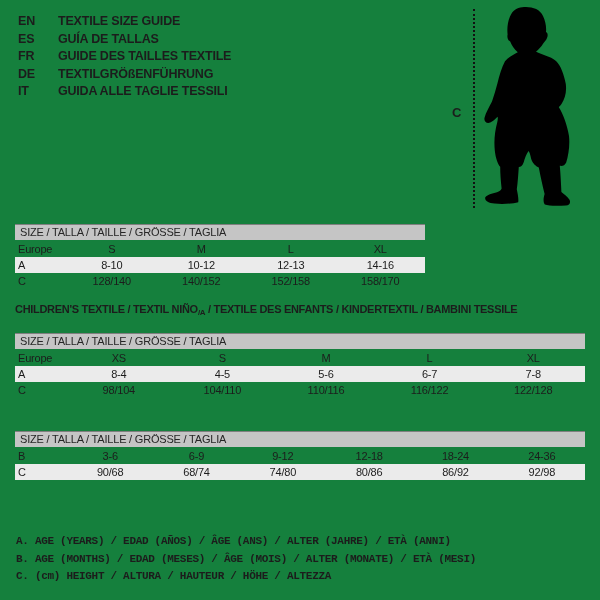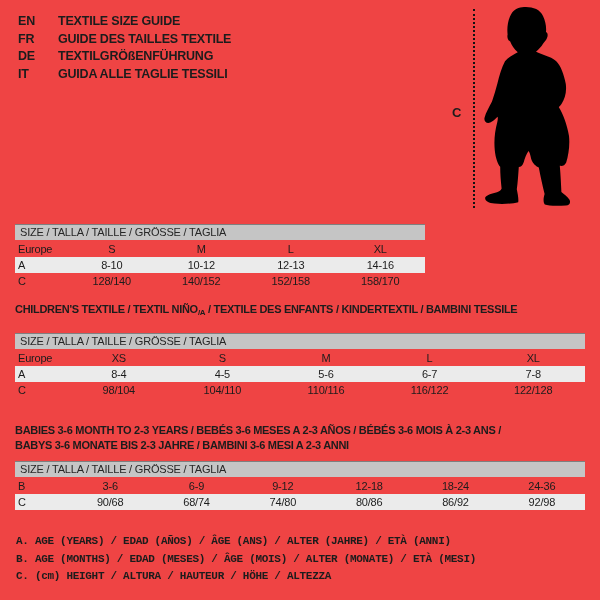--- a/index.html
+++ b/index.html
@@ -1,17 +1,17 @@
 <!DOCTYPE html>
 <html><head>
 <meta charset="utf-8">
 <style>
   html,body{margin:0;padding:0;background:#fff;}
   .canvas{
-    position:relative;width:600px;height:600px;background:#ef4444;overflow:hidden;
+    position:relative;width:600px;height:600px;background:#15803d;overflow:hidden;
     font-family:"Liberation Sans",sans-serif;color:var(--txt,#1c1c1c);
   }
   
   .lang-list{position:absolute;left:18px;top:13px;}
   .lang-row{display:flex;line-height:17.5px;font-size:12.5px;font-weight:bold;letter-spacing:-0.2px;}
   .lang-code{width:40px;flex:0 0 40px;}
   
   .dotted-line{position:absolute;left:473px;top:9px;height:199px;width:0;border-left:2px dotted #111;}
   .c-label{position:absolute;left:452px;top:105px;font-size:13px;font-weight:bold;}
   .baby-svg{position:absolute;left:480px;top:0;}
@@ -39,20 +39,24 @@
 </style>
 </head>
 <body>
 
 <div class="canvas" style="--txt: #1c1c1c; --bar-bg: #c5c5c5; --bar-border: #7f7f7f; --row-shaded: #ebebeb;">
 
   <div class="lang-list" id="lang-list">
       <div class="lang-row">
         <span class="lang-code">EN</span>
         <span class="lang-label">TEXTILE SIZE GUIDE</span>
+      </div>
+      <div class="lang-row">
+        <span class="lang-code">ES</span>
+        <span class="lang-label">GUÍA DE TALLAS</span>
       </div>
       <div class="lang-row">
         <span class="lang-code">FR</span>
         <span class="lang-label">GUIDE DES TAILLES TEXTILE</span>
       </div>
       <div class="lang-row">
         <span class="lang-code">DE</span>
         <span class="lang-label">TEXTILGRÖßENFÜHRUNG</span>
       </div>
       <div class="lang-row">
@@ -185,24 +189,20 @@
             <td>98/104</td>
             <td>104/110</td>
             <td>110/116</td>
             <td>116/122</td>
             <td>122/128</td>
           </tr>
         </tbody>
       </table>
     </section>
   <section class="size-section t2">
-      <div class="tbl-title">
-        <div class="title-line"><span>BABIES 3-6 MONTH TO 2-3 YEARS / BEBÉS 3-6 MESES A 2-3 AÑOS / BÉBÉS 3-6 MOIS À 2-3 ANS /</span></div>
-        <div class="title-line"><span>BABYS 3-6 MONATE BIS 2-3 JAHRE / BAMBINI 3-6 MESI A 2-3 ANNI</span></div>
-      </div>
       <div class="size-bar">SIZE / TALLA / TAILLE / GRÖSSE / TAGLIA</div>
       <table class="grid">
         <colgroup>
           <col class="label-col">
           <col>
           <col>
           <col>
           <col>
           <col>
           <col>

